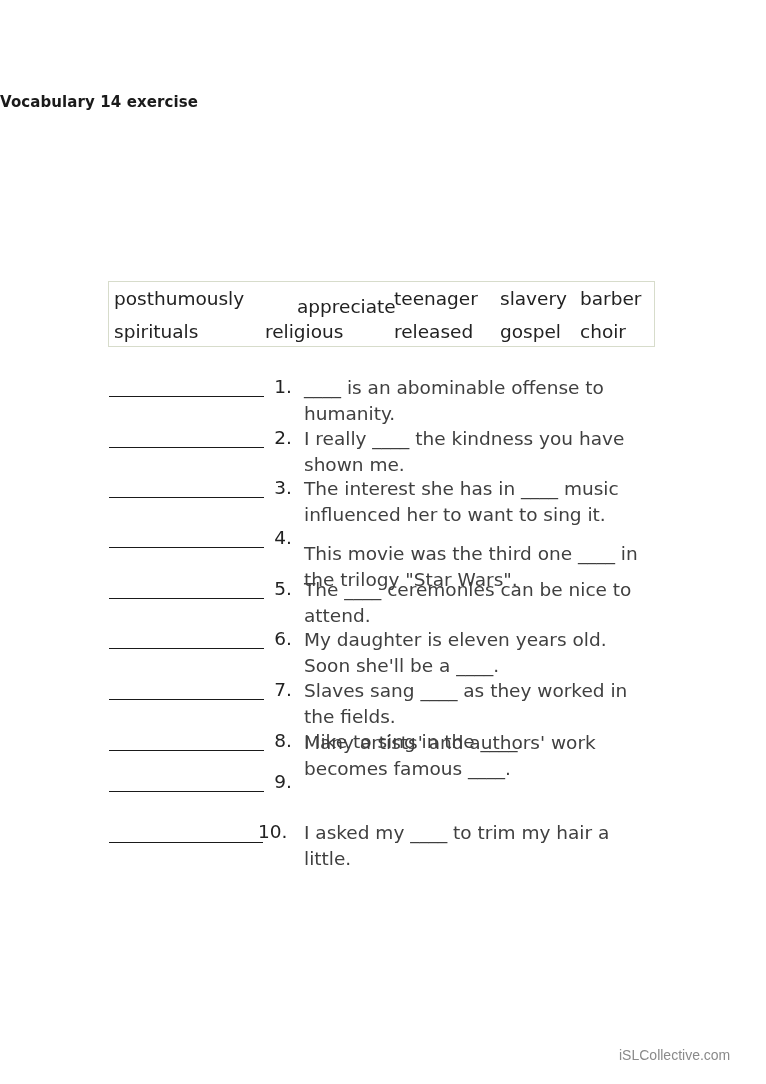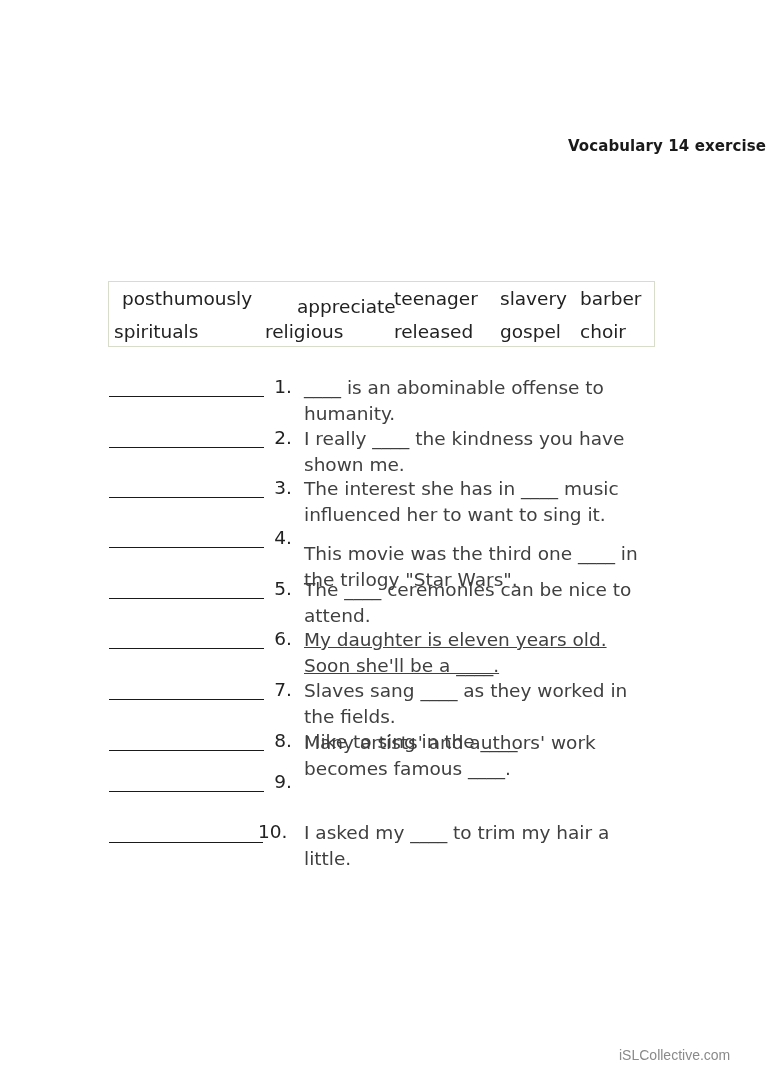--- a/index.html
+++ b/index.html
@@ -18,25 +18,24 @@
     .page {
       position: absolute;
       left: 0; top: 0;
       width: 766px; height: 1084px;
     }
     .title {
       position: absolute;
       top: 93px;
       left: 0;
       width: 766px;
-      text-align: right;
+      text-align: left;
       font-weight: bold;
       font-size: 15px;
       letter-spacing: 0.1px;
-      margin-top: 44px;
     }
     .name-row {
       position: absolute;
       top: 132px;
       left: 111px;
       width: 546px;
       height: 22px;
       font-weight: bold;
       font-size: 15px;
     }
@@ -123,21 +122,21 @@
 <body>
 
 <div class="page">
 
   <div class="title">Vocabulary 14 exercise</div>
 
 
 
   <div class="word-box"></div>
 
-  <span class="word" style="left:122px; top:288px;">posthumously</span>
+  <span class="word" style="left:114px; top:288px;">posthumously</span>
   <span class="word" style="left:265px; top:296px;margin-left:32px;">appreciate</span>
   <span class="word" style="left:394px; top:288px;">teenager</span>
   <span class="word" style="left:500px; top:288px;">slavery</span>
   <span class="word" style="left:580px; top:288px;">barber</span>
 
   <span class="word" style="left:114px; top:321px;">spirituals</span>
   <span class="word" style="left:265px; top:321px;">religious</span>
   <span class="word" style="left:394px; top:321px;">released</span>
   <span class="word" style="left:500px; top:321px;">gospel</span>
   <span class="word" style="left:580px; top:321px;">choir</span>
@@ -159,21 +158,21 @@
     <span class="q-answer-line" style="top:547px;"></span>
     <span class="q-num" style="left:256px; top:527px;">4.</span>
     <div class="q-text" style="top:520px;margin-top:21px;">This movie was the third one ____ in the trilogy "Star Wars".</div>
 
     <span class="q-answer-line" style="top:598px;"></span>
     <span class="q-num" style="left:256px; top:578px;">5.</span>
     <div class="q-text" style="top:577px;">The ____ ceremonies can be nice to attend.</div>
 
     <span class="q-answer-line" style="top:648px;"></span>
     <span class="q-num" style="left:256px; top:628px;">6.</span>
-    <div class="q-text" style="top:627px;text-decoration:underline;">My daughter is eleven years old. Soon she'll be a ____.</div>
+    <div class="q-text" style="top:627px;">My daughter is eleven years old. Soon she'll be a ____.</div>
 
     <span class="q-answer-line" style="top:699px;"></span>
     <span class="q-num" style="left:256px; top:679px;">7.</span>
     <div class="q-text" style="top:678px;">Slaves sang ____ as they worked in the fields.</div>
 
     <span class="q-answer-line" style="top:750px;"></span>
     <span class="q-num" style="left:256px; top:730px;">8.</span>
     <div class="q-text" style="top:729px;">I like to sing in the ____.</div>
 
     <span class="q-answer-line" style="top:791px;"></span>

